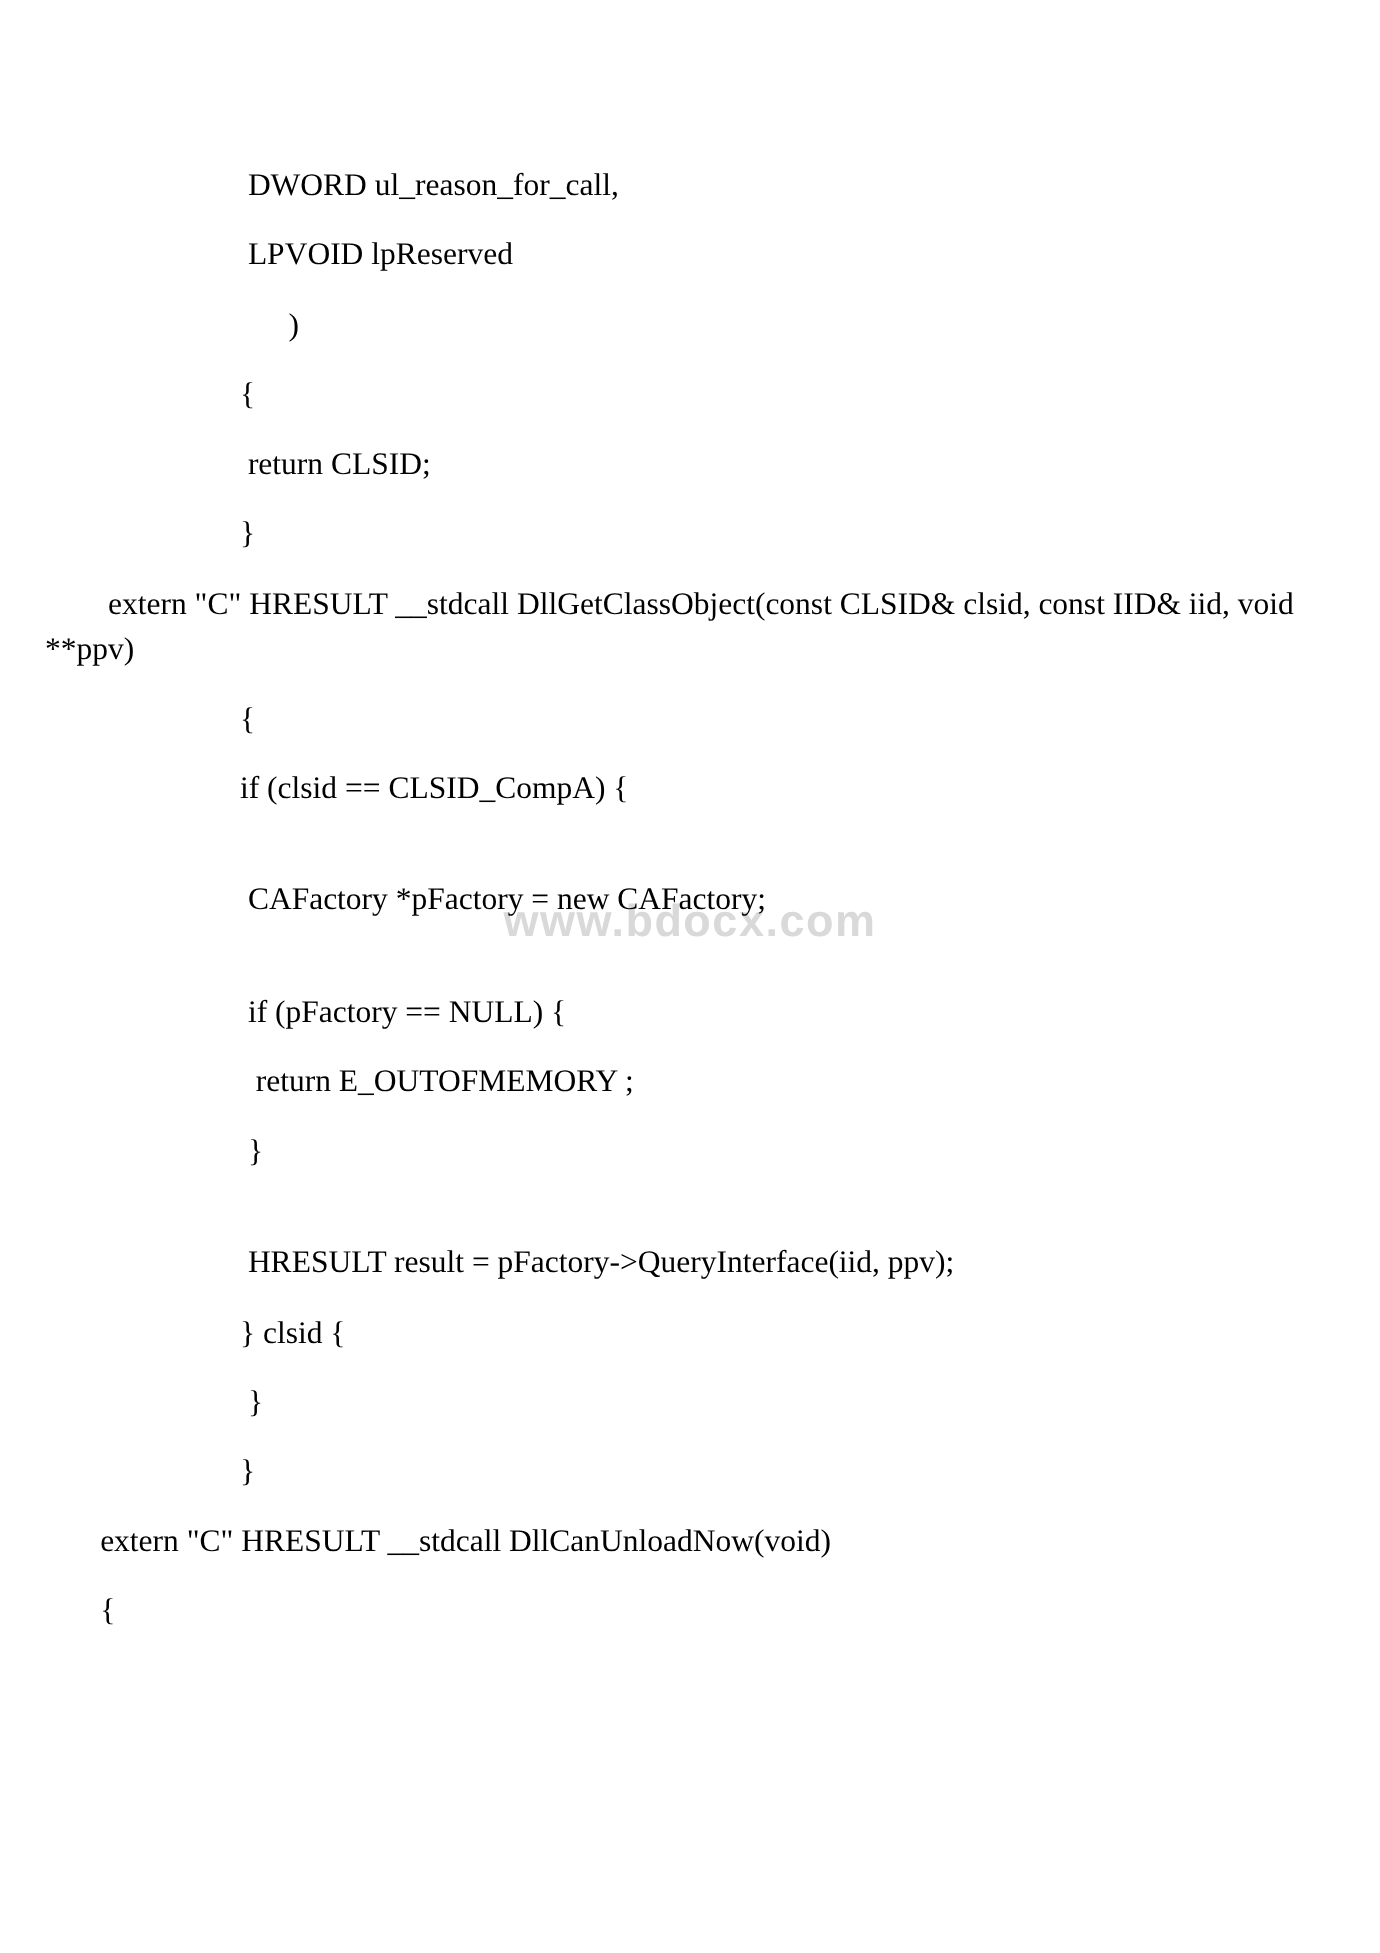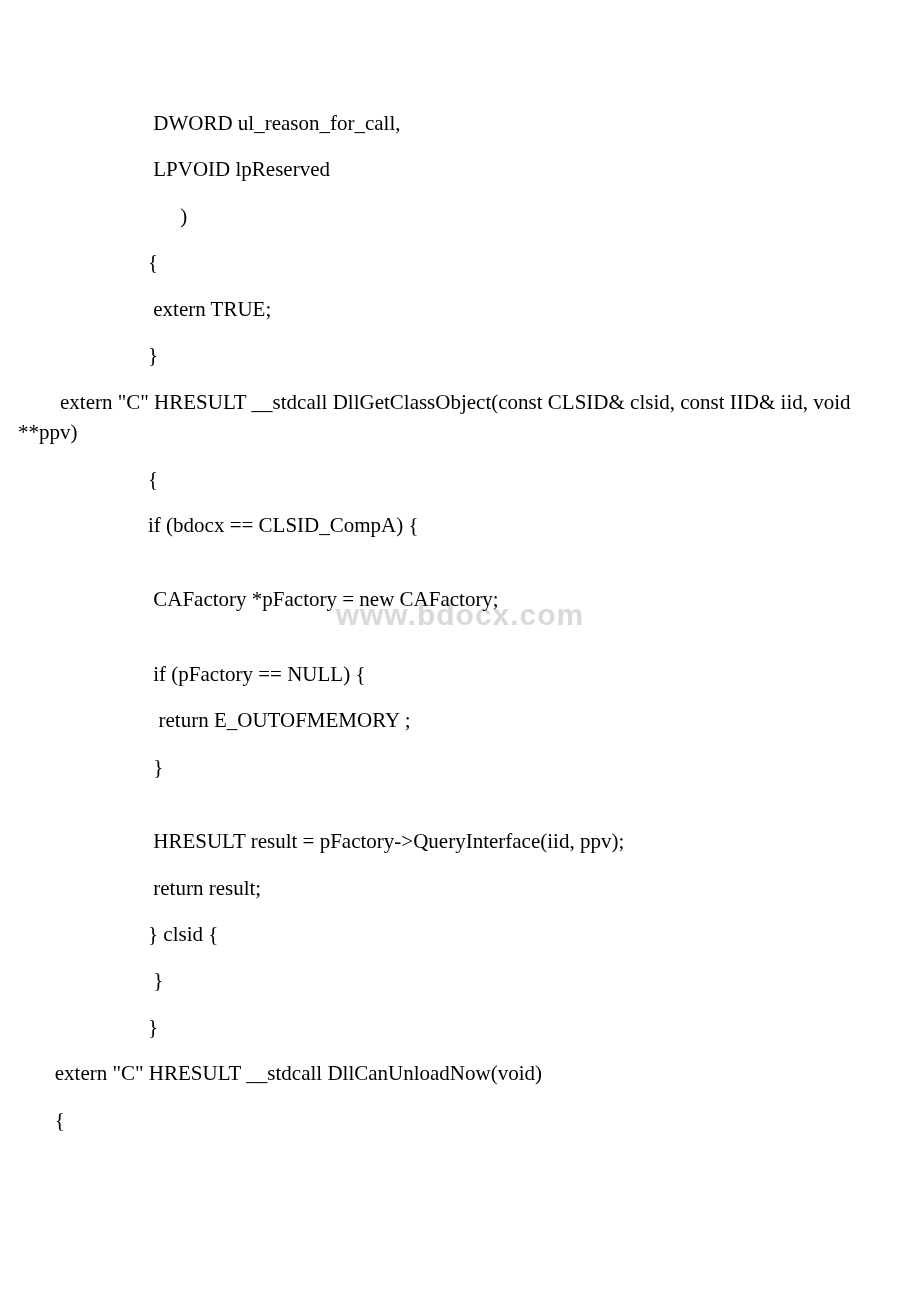--- a/index.html
+++ b/index.html
@@ -7,21 +7,21 @@
       width: 920px;
       height: 1302px;
       background: #ffffff;
       font-family: "Times New Roman", Times, serif;
       font-size: 21px;
       color: #000000;
       position: relative;
       padding-top: 108px;
     }
     .content {
-      padding-left: 18px;
+      padding-left: 30px;
       padding-right: 30px;
     }
     .line {
       line-height: 1.45;
       margin-bottom: 16px;
       white-space: pre-wrap;
     }
     .indent1 { padding-left: 130px; }
     .indent1b { padding-left: 157px; }
     .indent0 { padding-left: 0px; }
@@ -45,32 +45,31 @@
 </head>
 <body>
 
 <div class="watermark">www.bdocx.com</div>
 
 <div class="content">
   <div class="line indent1"> DWORD ul_reason_for_call,</div>
   <div class="line indent1"> LPVOID lpReserved</div>
   <div class="line indent1b"> )</div>
   <div class="line indent1">{</div>
-  <div class="line indent1"> extern TRUE;</div>
+  <div class="line indent1"> return CLSID;</div>
   <div class="line indent1">}</div>
   <div class="line indent0">        extern "C" HRESULT __stdcall DllGetClassObject(const CLSID&amp; clsid, const IID&amp; iid, void **ppv)</div>
   <div class="line indent1">{</div>
-  <div class="line indent1">if (bdocx == CLSID_CompA) {</div>
+  <div class="line indent1">if (clsid == CLSID_CompA) {</div>
   <div class="spacer"></div>
   <div class="line indent1"> CAFactory *pFactory = new CAFactory;</div>
   <div class="spacer"></div>
   <div class="line indent1"> if (pFactory == NULL) {</div>
   <div class="line indent1">  return E_OUTOFMEMORY ;</div>
   <div class="line indent1"> }</div>
   <div class="spacer"></div>
   <div class="line indent1"> HRESULT result = pFactory-&gt;QueryInterface(iid, ppv);</div>
-  <div class="line indent1"> return result;</div>
   <div class="line indent1">} clsid {</div>
   <div class="line indent1"> }</div>
   <div class="line indent1">}</div>
   <div class="line indent0">       extern "C" HRESULT __stdcall DllCanUnloadNow(void)</div>
   <div class="line indent0">       {</div>
 </div>
 
 </body></html>

